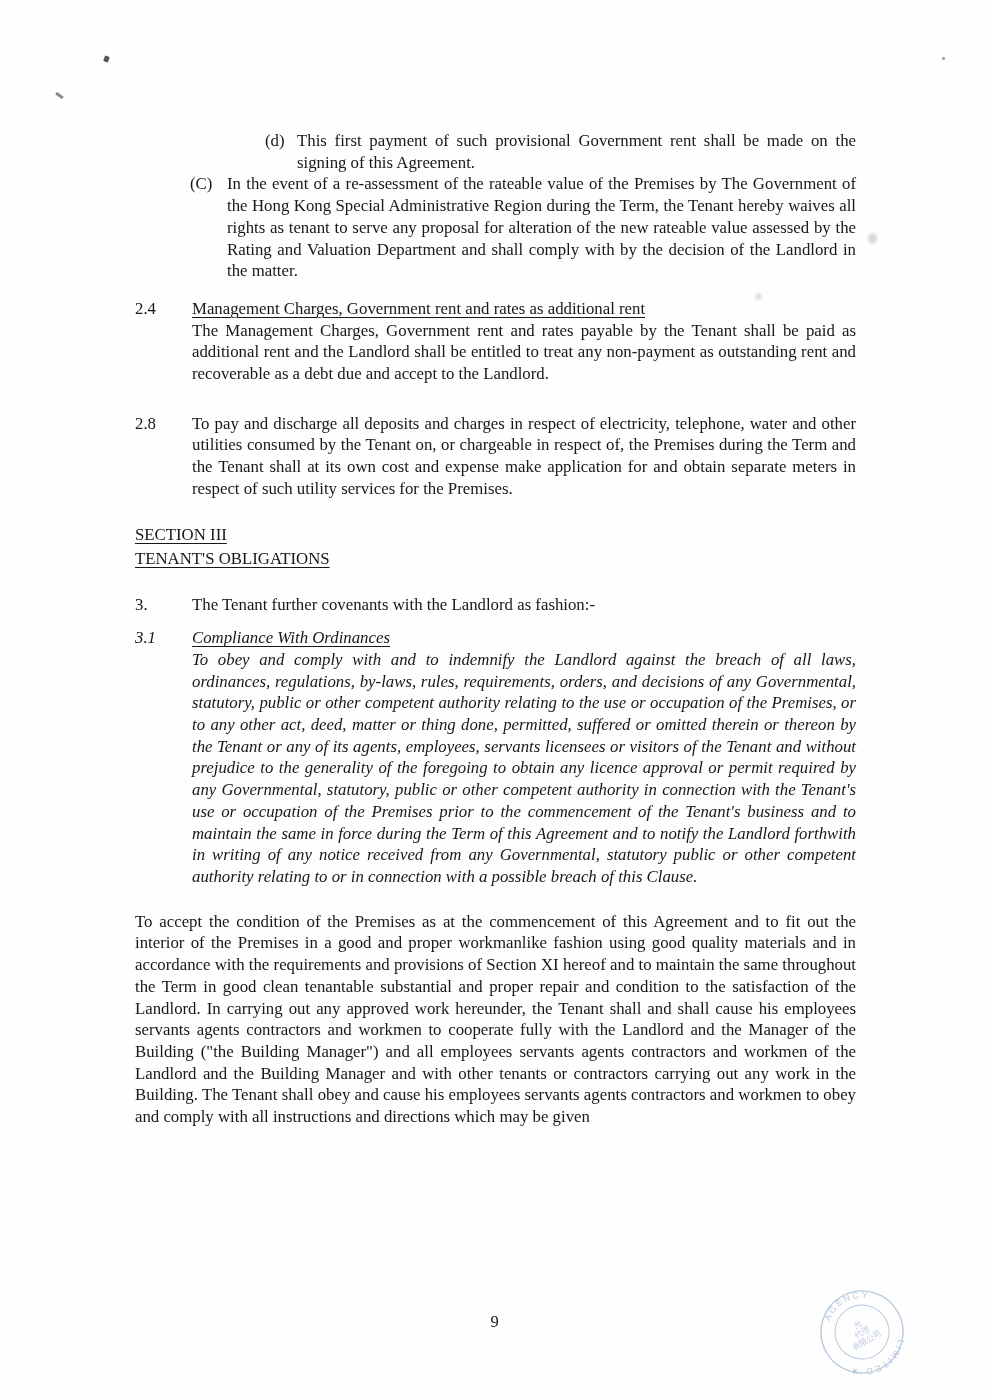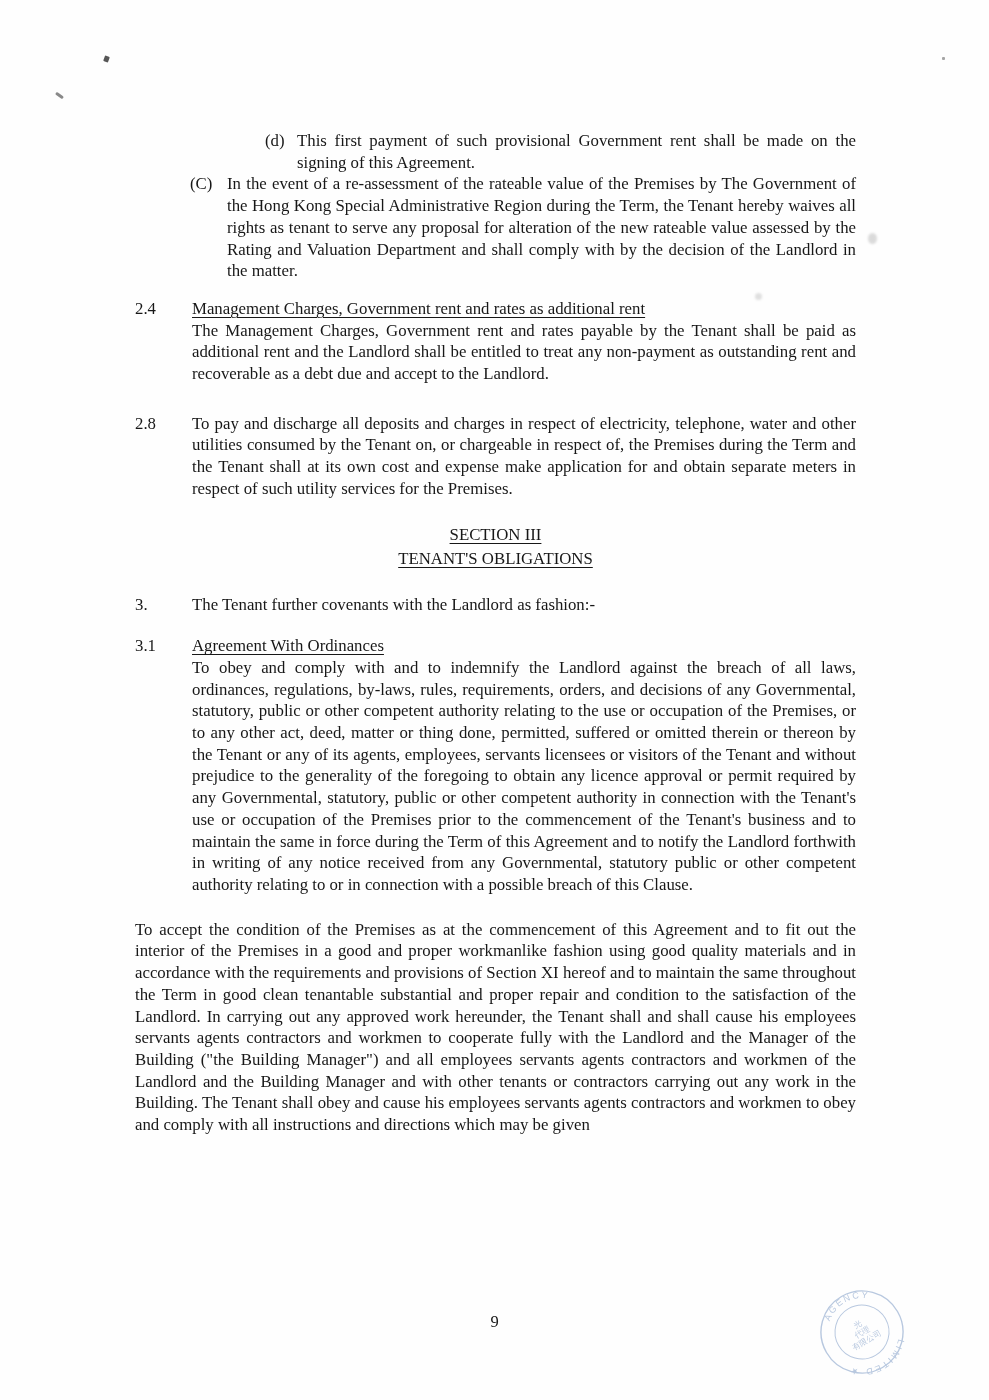--- a/index.html
+++ b/index.html
@@ -30,28 +30,28 @@
   }
   .para { text-align: justify; }
   .subitem-d { display: flex; margin-left: 130px; }
   .subitem-d .label { flex: 0 0 32px; width: 32px; }
   .subitem-d .text { flex: 1; text-align: justify; }
   .item-c { display: flex; margin-left: 55px; }
   .item-c .label { flex: 0 0 37px; width: 37px; }
   .item-c .text { flex: 1; text-align: justify; }
   .clause-24 { margin-top: 16px; }
   .clause-25 { margin-top: 28px; }
-  .section-heading { margin-top: 23px; text-align: center; line-height: 24.5px; }
+  .section-heading { margin-top: 23px; text-align: left; line-height: 24.5px; }
   .section-heading .line span {
     text-decoration: underline;
     text-underline-offset: 3px;
     text-decoration-thickness: 1px;
   }
   .clause-3  { margin-top: 22px; }
-  .clause-31 { margin-top: 20px; }
+  .clause-31 { margin-top: 12px; font-style: italic; }
   .clause-32 { margin-top: 23px; }
   .page-number {
     position: absolute;
     top: 1312px;
     left: 0;
     width: 100%;
     text-align: center;
     font-size: 16.5px;
   }
   .stamp {
@@ -116,21 +116,21 @@
     <div class="row clause-3">
       <div class="num">3.</div>
       <div class="cbody">
         <div>The Tenant further covenants with the Landlord as fashion:-</div>
       </div>
     </div>
 
     <div class="row clause-31">
       <div class="num">3.1</div>
       <div class="cbody">
-        <div class="heading">Agreement With Ordinances</div>
+        <div class="heading">Compliance With Ordinances</div>
         <div class="para">To obey and comply with and to indemnify the Landlord against the breach of all laws, ordinances, regulations, by-laws, rules, requirements, orders, and decisions of any Governmental, statutory, public or other competent authority relating to the use or occupation of the Premises, or to any other act, deed, matter or thing done, permitted, suffered or omitted therein or thereon by the Tenant or any of its agents, employees, servants licensees or visitors of the Tenant and without prejudice to the generality of the foregoing to obtain any licence approval or permit required by any Governmental, statutory, public or other competent authority in connection with the Tenant's use or occupation of the Premises prior to the commencement of the Tenant's business and to maintain the same in force during the Term of this Agreement and to notify the Landlord forthwith in writing of any notice received from any Governmental, statutory public or other competent authority relating to or in connection with a possible breach of this Clause.</div>
       </div>
     </div>
 
     <div class="row clause-32">
       <div class="cbody">
         <div class="para">To accept the condition of the Premises as at the commencement of this Agreement and to fit out the interior of the Premises in a good and proper workmanlike fashion using good quality materials and in accordance with the requirements and provisions of Section XI hereof and to maintain the same throughout the Term in good clean tenantable substantial and proper repair and condition to the satisfaction of the Landlord.  In carrying out any approved work hereunder, the Tenant shall and shall cause his employees servants agents contractors and workmen to cooperate fully with the Landlord and the Manager of the Building ("the Building Manager") and all employees servants agents contractors and workmen of the Landlord and the Building Manager and with other tenants or contractors carrying out any work in the Building.  The Tenant shall obey and cause his employees servants agents contractors and workmen to obey and comply with all instructions and directions which may be given</div>
       </div>
     </div>
 

